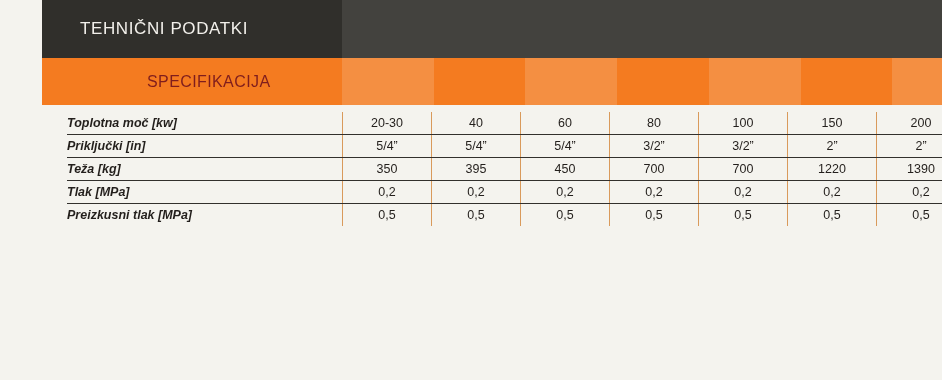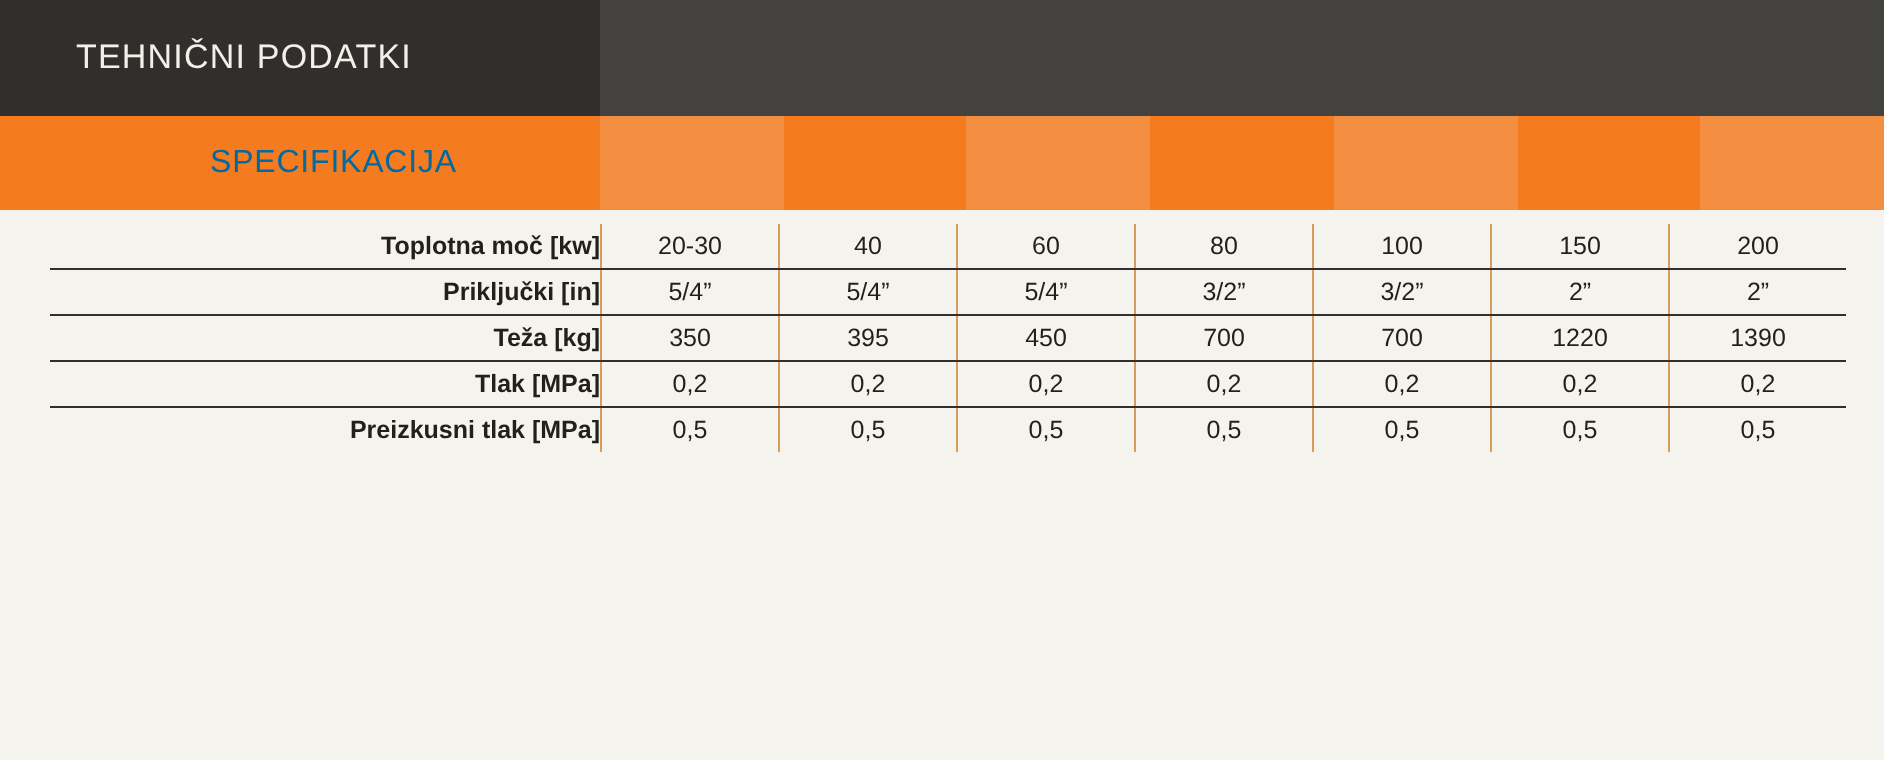--- a/index.html
+++ b/index.html
@@ -11,20 +11,21 @@
     height: 380px;
     background: #f4f3ee;
     font-family: "Liberation Sans", sans-serif;
     overflow: hidden;
   }
   .sheet {
     position: relative;
     width: 854px;
     height: 380px;
     background: #f4f3ee;
+    margin-left: 42px;
   }
 
   
   .title-band {
     position: absolute;
     left: 0;
     top: 0;
     width: 942px;
     height: 58px;
     background: #43423e;
@@ -70,21 +71,21 @@
     height: 47px;
   }
   .spec-stripe.light { background: #f48f42; }
   .spec-stripe.dark  { background: #f47b20; }
   .spec-text {
     position: absolute;
     left: 105px;
     top: 58px;
     height: 47px;
     line-height: 47px;
-    color: #0369a1;
+    color: #7f1d1d;
     font-size: 16px;
     letter-spacing: 0.4px;
     white-space: nowrap;
   }
 
   
   .table-area {
     position: absolute;
     left: 0;
     top: 105px;
@@ -104,24 +105,25 @@
     padding: 0;
     font-size: 12.5px;
     color: #231f1c;
     border-bottom: 1.6px solid #32302c;
     white-space: nowrap;
   }
   table.spec-table tr:last-child td {
     border-bottom: none;
   }
   td.row-label {
-    text-align: right;
+    text-align: left;
     padding-right: 14px;
     font-weight: bold;
     width: 275px;
+    font-style: italic;
   }
   td.cell {
     text-align: center;
     border-left: 1.4px solid #d99a5b;
     width: 88px;
   }
 </style>
 </head>
 <body>
 

